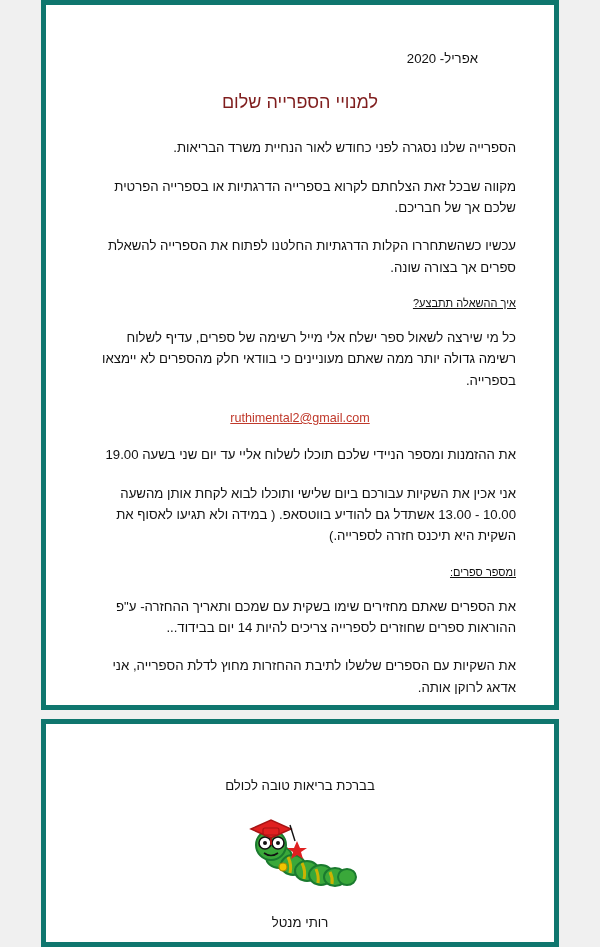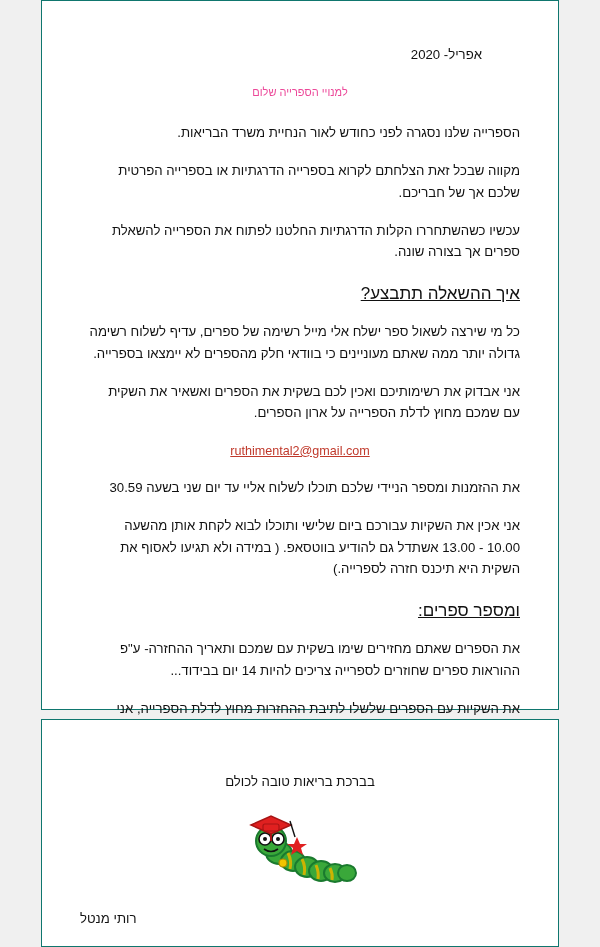--- a/index.html
+++ b/index.html
@@ -13,21 +13,21 @@
     font-family: "Liberation Sans", sans-serif;
     position: relative;
     overflow: hidden;
   }
   .page {
     background: #ffffff;
     position: absolute;
     left: 41px;
     width: 518px;
     box-sizing: border-box;
-    border: 1px solid #0f766e;
+    border: 5px solid #0f766e;
   }
   .page-1 {
     top: 0;
     height: 710px;
     padding: 46px 38px 20px 38px;
   }
   .page-2 {
     top: 719px;
     height: 228px;
     padding: 54px 38px 24px 38px;
@@ -42,30 +42,30 @@
   .date-line {
     font-size: 13.2px;
     color: #111;
     margin: 0 0 22px 0;
     padding-right: 38px;
     direction: rtl;
     text-align: right;
   }
   .greeting {
     text-align: center;
-    font-size: 11px;
+    font-size: 18px;
     margin: 0 0 20px 0;
-    color: #ec4899;
+    color: #7f1d1d;
   }
   p.para {
     margin: 0 0 17px 8px;
   }
   .heading {
     margin: 0 0 14px 0;
-    font-size: 17px;
+    font-size: 11px;
     color: #111;
   }
   .heading span {
     text-decoration: underline;
   }
   .email-line {
     margin: 0 0 6px 0;
   }
   .email-link {
     display: block;
@@ -76,21 +76,21 @@
     margin: 0 0 16px 0;
     direction: ltr;
   }
   .closing {
     text-align: center;
     font-size: 13.2px;
     color: #111;
     margin: 0 0 6px 0;
   }
   .signature {
-    text-align: left;
+    text-align: center;
     font-size: 13.2px;
     color: #111;
     margin: 8px 0 0 0;
   }
   .worm-wrap {
     display: flex;
     justify-content: center;
     align-items: center;
     height: 108px;
   }
@@ -106,25 +106,24 @@
   <div class="doc-body">
     <div class="greeting">למנויי הספרייה שלום</div>
 
     <p class="para">הספרייה שלנו נסגרה לפני כחודש לאור הנחיית משרד הבריאות.</p>
     <p class="para">מקווה שבכל זאת הצלחתם לקרוא בספרייה הדרגתיות או בספרייה הפרטית שלכם אך של חבריכם.</p>
     <p class="para">עכשיו כשהשתחררו הקלות הדרגתיות החלטנו לפתוח את הספרייה להשאלת ספרים אך בצורה שונה.</p>
 
     <p class="heading"><span>איך ההשאלה תתבצע?</span></p>
 
     <p class="para">כל מי שירצה לשאול ספר ישלח אלי מייל רשימה של ספרים, עדיף לשלוח רשימה גדולה יותר ממה שאתם מעוניינים כי בוודאי חלק מהספרים לא יימצאו בספרייה.</p>
-    <p class="para">אני אבדוק את רשימותיכם ואכין לכם בשקית את הספרים ואשאיר את השקית עם שמכם מחוץ לדלת הספרייה על ארון הספרים.</p>
 
     <a class="email-link" href="#">ruthimental2@gmail.com</a>
 
-    <p class="para">את ההזמנות ומספר הניידי שלכם תוכלו לשלוח אליי עד יום שני בשעה 30.59</p>
+    <p class="para">את ההזמנות ומספר הניידי שלכם תוכלו לשלוח אליי עד יום שני בשעה 19.00</p>
     <p class="para">אני אכין את השקיות עבורכם ביום שלישי ותוכלו לבוא לקחת אותן מהשעה 10.00 - 13.00 אשתדל גם להודיע בווטסאפ. ( במידה ולא תגיעו לאסוף את השקית היא תיכנס חזרה לספרייה.)</p>
 
     <p class="heading"><span>ומספר ספרים:</span></p>
 
     <p class="para">את הספרים שאתם מחזירים שימו בשקית עם שמכם ותאריך ההחזרה- ע"פ ההוראות ספרים שחוזרים לספרייה צריכים להיות 14 יום בבידוד...</p>
     <p class="para">את השקיות עם הספרים שלשלו לתיבת ההחזרות מחוץ לדלת הספרייה, אני אדאג לרוקן אותה.</p>
     <p class="para">מתחילים מחר 19.4.20- מחכה להזמנות שלכם.</p>
     <p class="para">מקווה מאוד שמהרה נחזור גם לקבל את פניכם בספרייה ולא רק מאחורי הדלת. ובנתיים נשתמש בחלופה הזו.</p>
   </div>
 </div>

